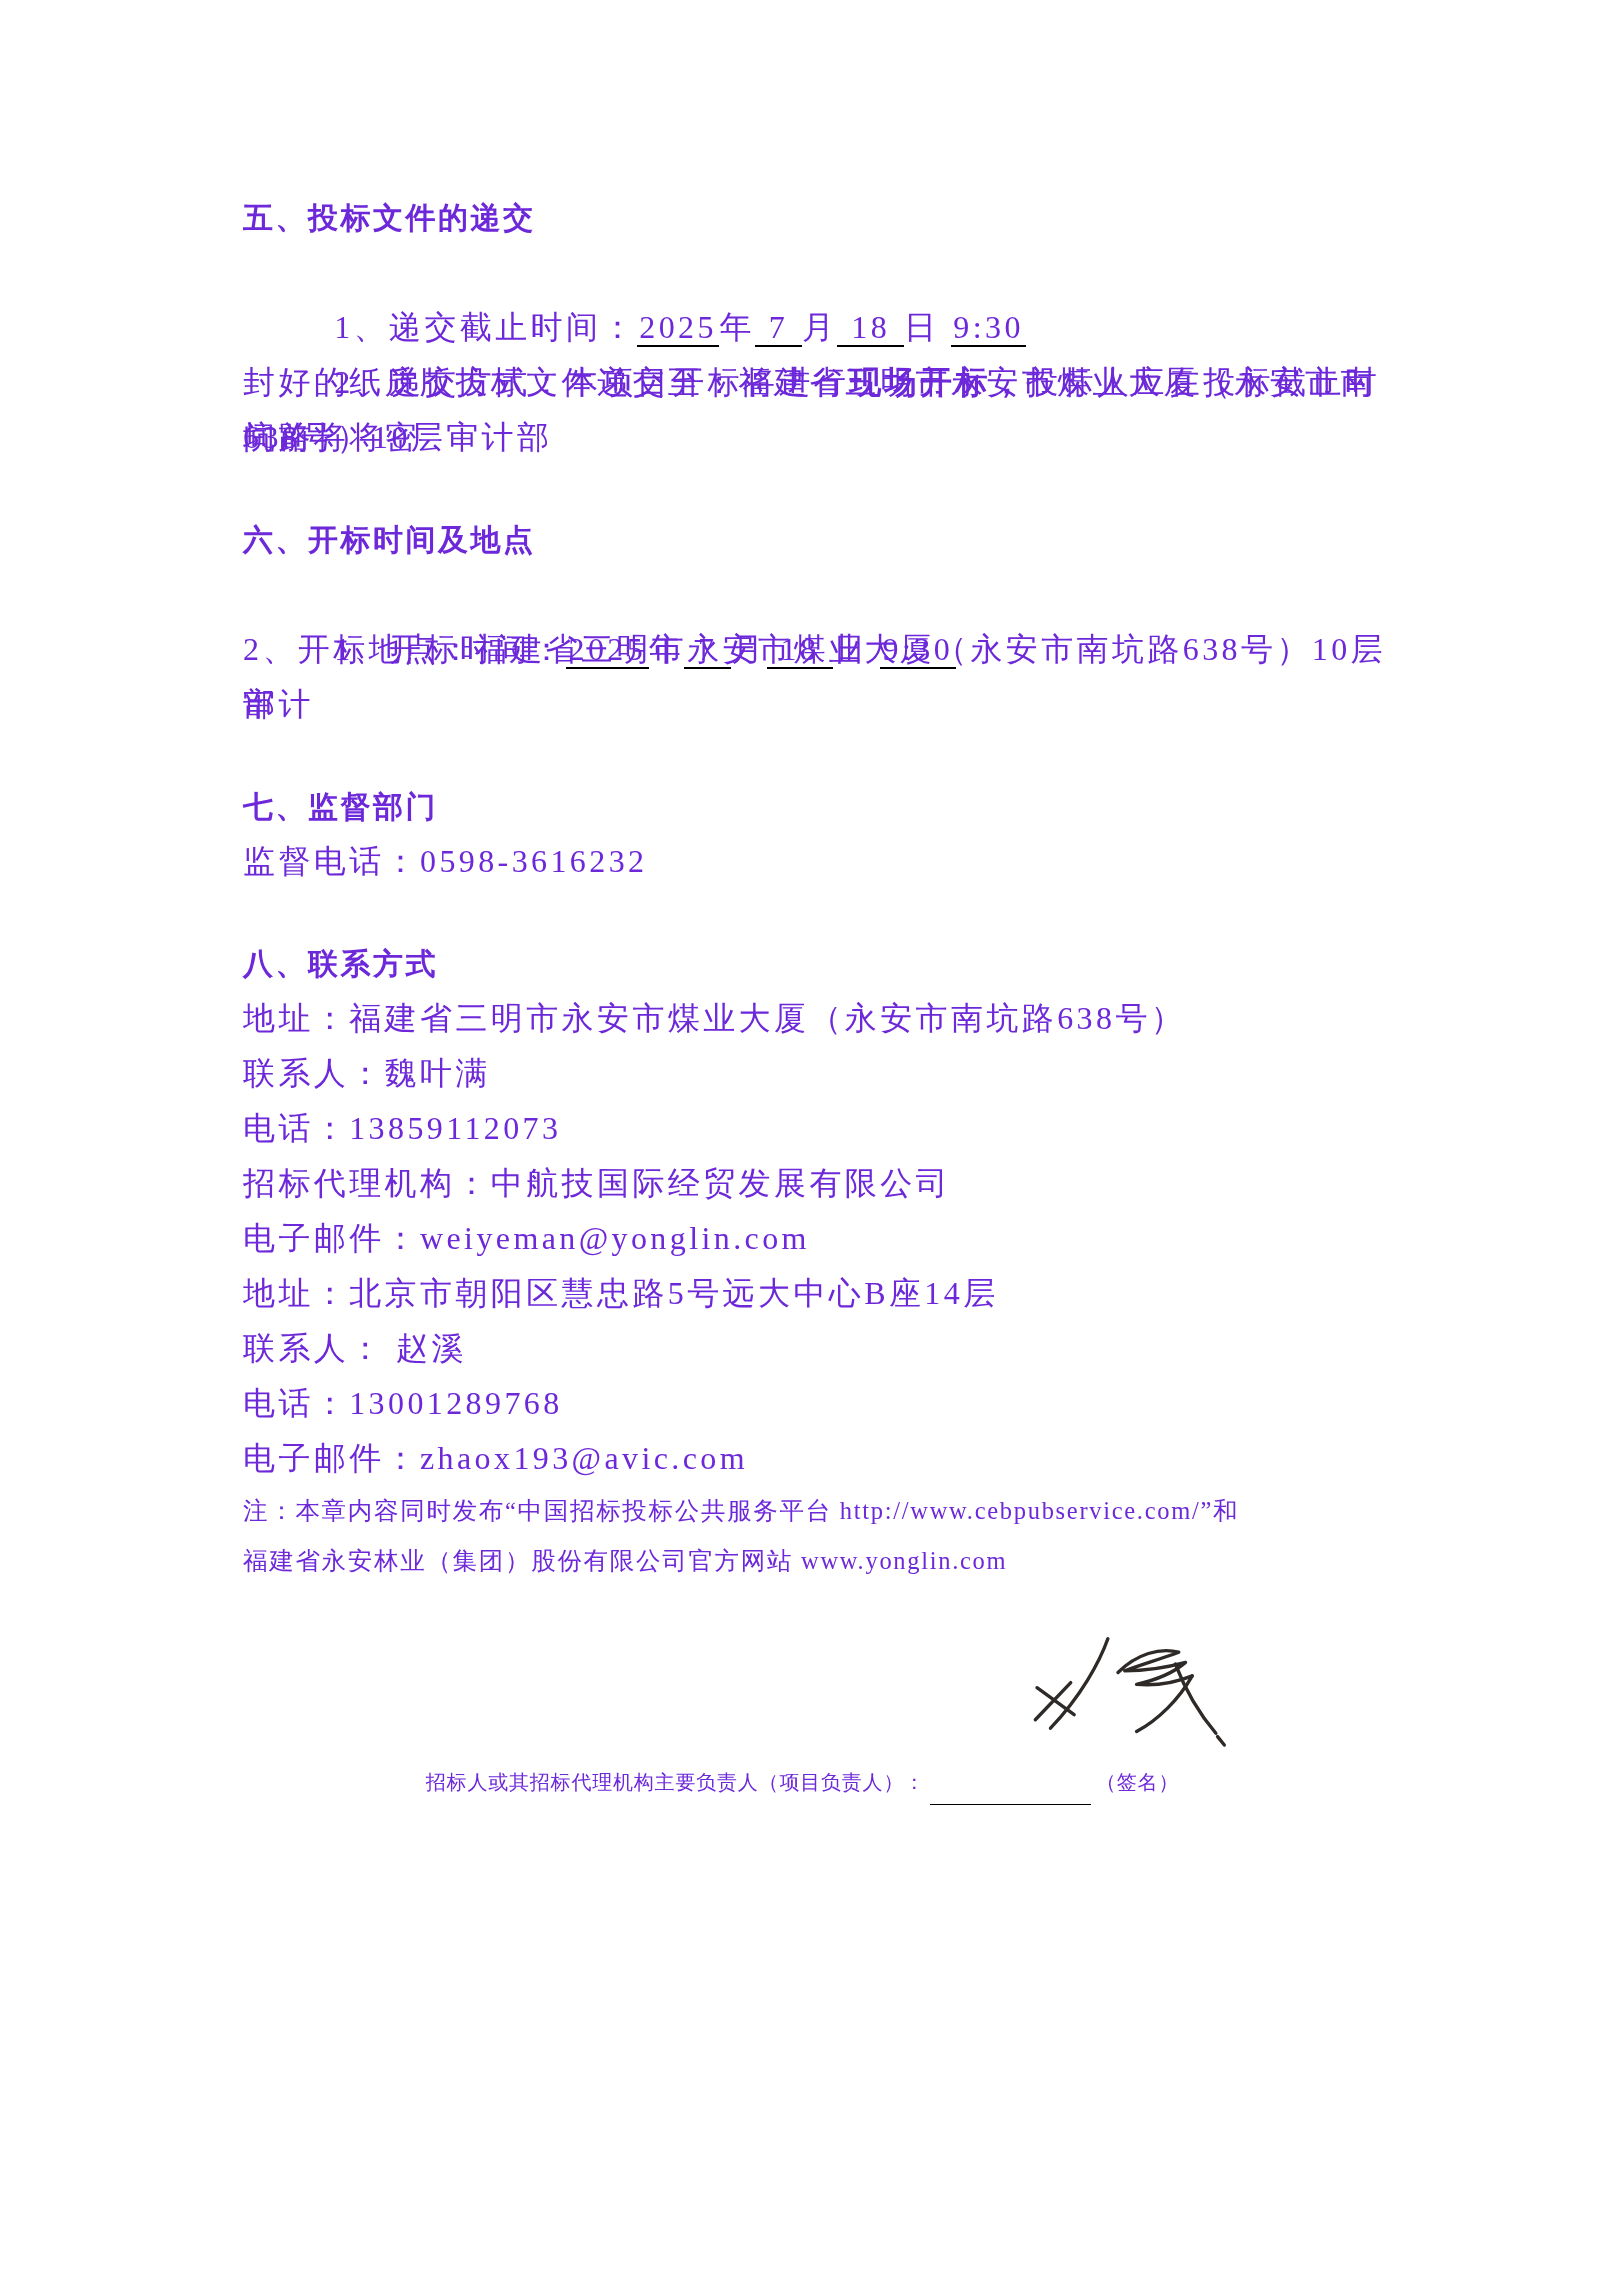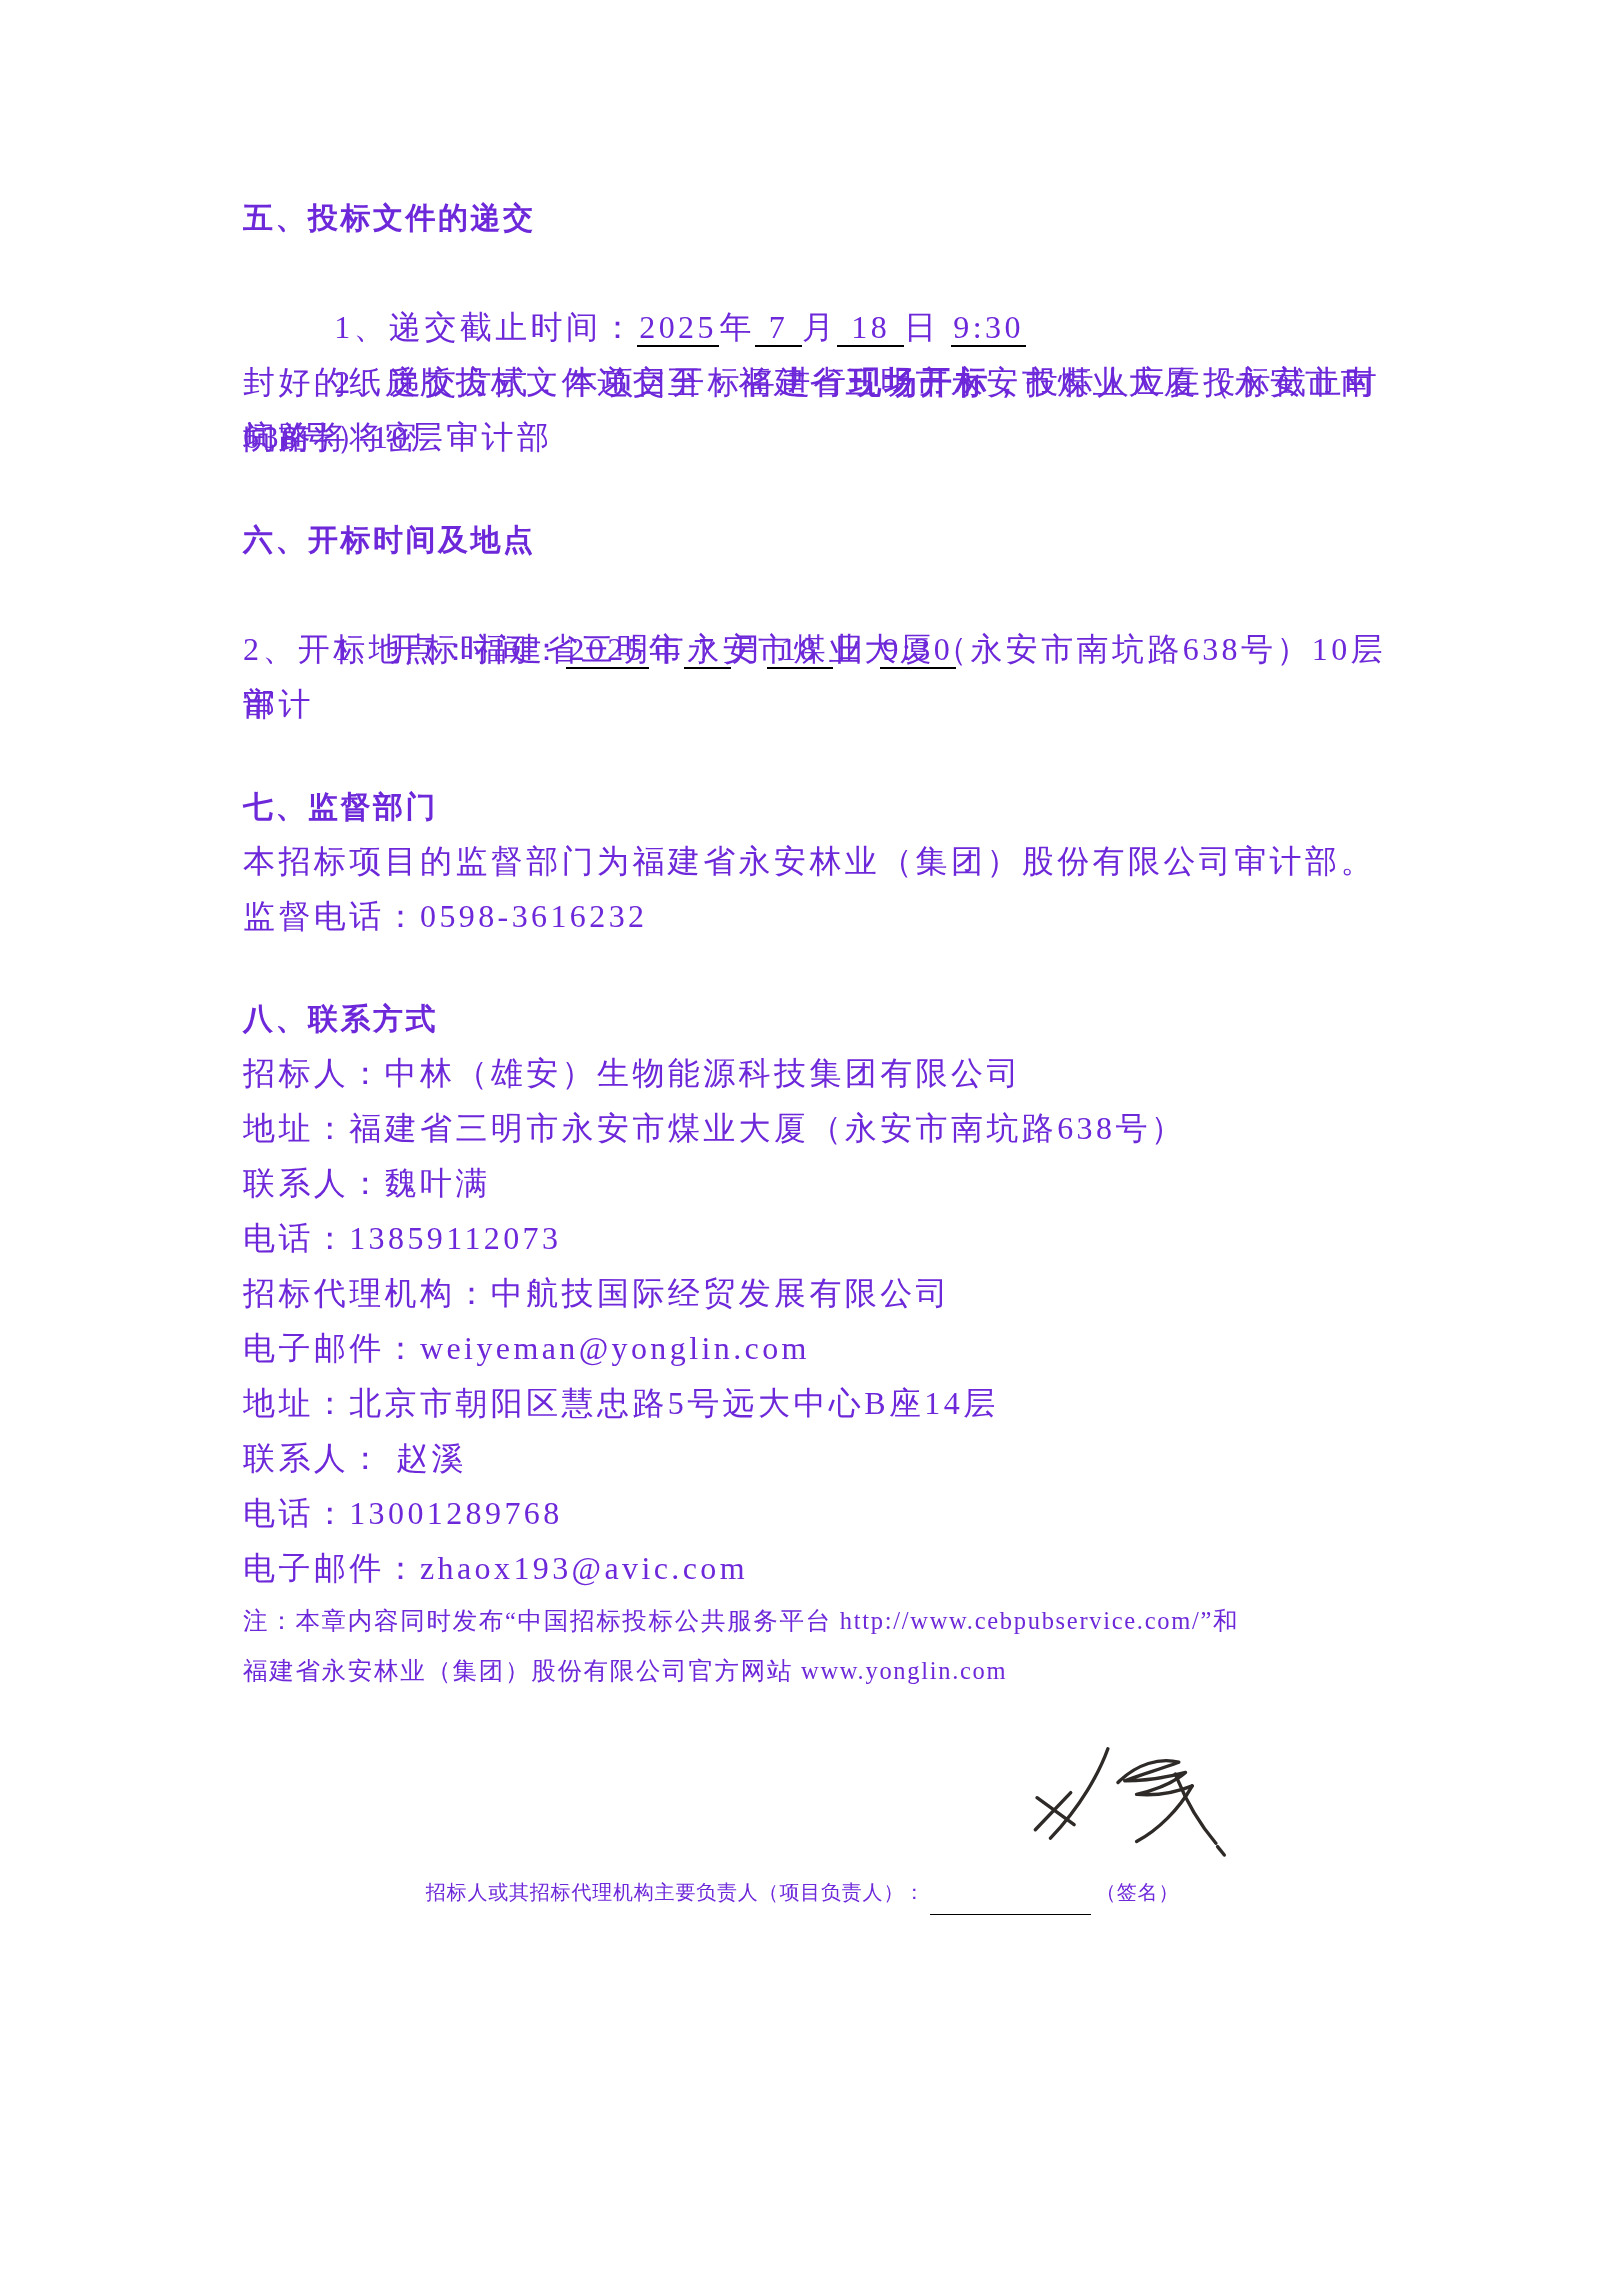--- a/index.html
+++ b/index.html
@@ -88,27 +88,25 @@
       <div class="h">六、开标时间及地点</div>
       <div class="line">
         <span>1、开标时间：</span><span class="u">2025</span><span>年</span><span class="u"> 7 </span><span>月</span><span class="u"> 18 </span><span>日 </span><span class="u">9:30</span>
       </div>
       <div class="line">2、开标地点：福建省三明市永安市煤业大厦（永安市南坑路638号）10层审计</div>
       <div class="line">部</div>
     </div>
 
     <div class="sec">
       <div class="h">七、监督部门</div>
-      <div class="line">本招标项目的监督部门为福建省永安林业（集团）股份有限公司审计部。</div>
       <div class="line">监督电话：0598-3616232</div>
     </div>
 
     <div class="sec">
       <div class="h">八、联系方式</div>
-      <div class="line">招标人：中林（雄安）生物能源科技集团有限公司</div>
       <div class="line">地址：福建省三明市永安市煤业大厦（永安市南坑路638号）</div>
       <div class="line">联系人：魏叶满</div>
       <div class="line">电话：13859112073</div>
       <div class="line">招标代理机构：中航技国际经贸发展有限公司</div>
       <div class="line">电子邮件：weiyeman@yonglin.com</div>
       <div class="line">地址：北京市朝阳区慧忠路5号远大中心B座14层</div>
       <div class="line">联系人： 赵溪</div>
       <div class="line">电话：13001289768</div>
       <div class="line">电子邮件：zhaox193@avic.com</div>
     </div>

